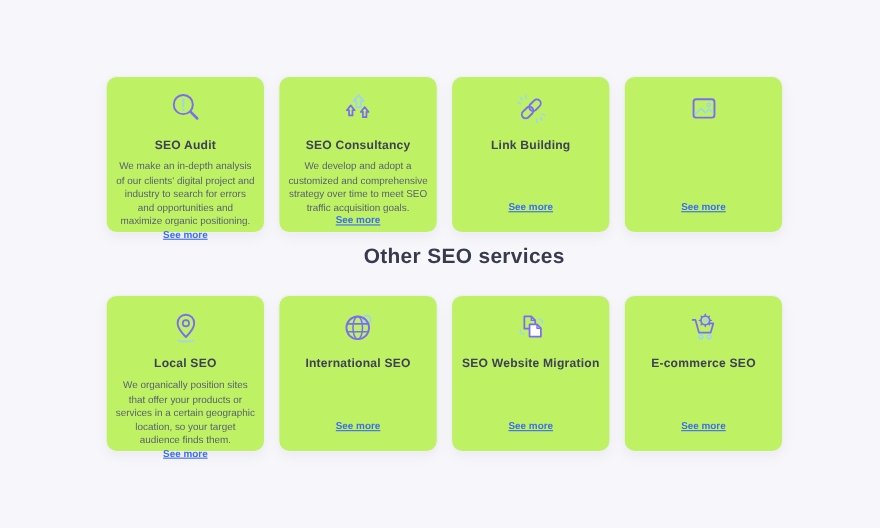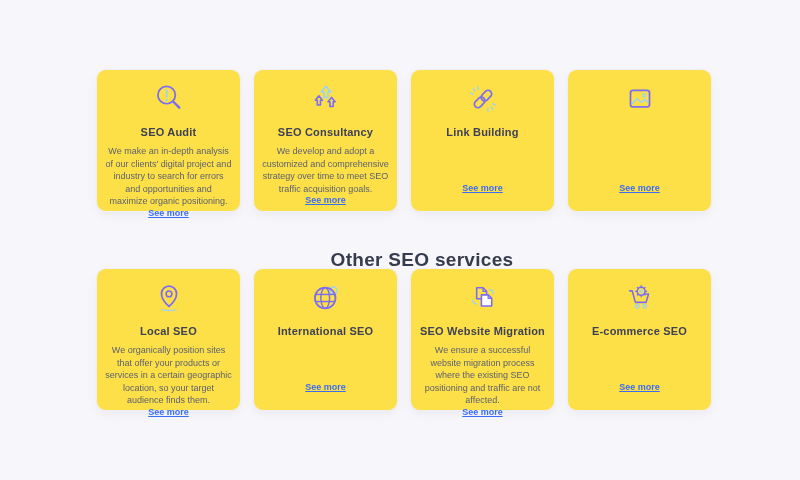--- a/index.html
+++ b/index.html
@@ -14,21 +14,21 @@
     left: 96px;
     width: 616px;
     display: flex;
     gap: 12px;
   }
   .row-top { top: 69px; }
   .row-bottom { top: 268px; }
   .card {
     flex: 1 1 0;
     height: 143px;
-    background: #fde047;
+    background: #bef264;
     border: 1px solid #efeff6;
     border-radius: 10px;
     box-shadow: 0 4px 10px rgba(100,100,140,0.08);
     padding: 10px 8px 10px;
     display: flex;
     flex-direction: column;
     align-items: center;
     text-align: center;
   }
   .card-icon {
@@ -57,21 +57,21 @@
     margin-top: auto;
     margin-bottom: 8px;
     font-size: 9px;
     font-weight: bold;
     color: #3a6cf4;
     text-decoration: underline;
     cursor: pointer;
   }
   .section-heading {
     position: absolute;
-    top: 249px;
+    top: 223px;
     left: 0;
     width: 800px;
     text-align: center;
     font-size: 19px;
     font-weight: 600;
     color: #363b4e;
     letter-spacing: 0.3px;
     padding-left: 44px;
   }
   .svg-defs { position: absolute; width: 0; height: 0; overflow: hidden; }
@@ -211,21 +211,20 @@
     <h3 class="card-title">International SEO</h3>
     <a class="card-link">See more</a>
   </div>
   <div class="card">
     <span class="card-icon">
         <svg viewBox="0 0 48 48">
           <use href="#pages-migration-icon"></use>
         </svg>
       </span>
     <h3 class="card-title">SEO Website Migration</h3>
-    <p class="card-desc">We ensure a successful website migration process where the existing SEO positioning and traffic are not affected.</p>
     <a class="card-link">See more</a>
   </div>
   <div class="card">
     <span class="card-icon">
         <svg viewBox="0 0 48 48">
           <use href="#cart-gear-icon"></use>
         </svg>
       </span>
     <h3 class="card-title">E-commerce SEO</h3>
     <a class="card-link">See more</a>

